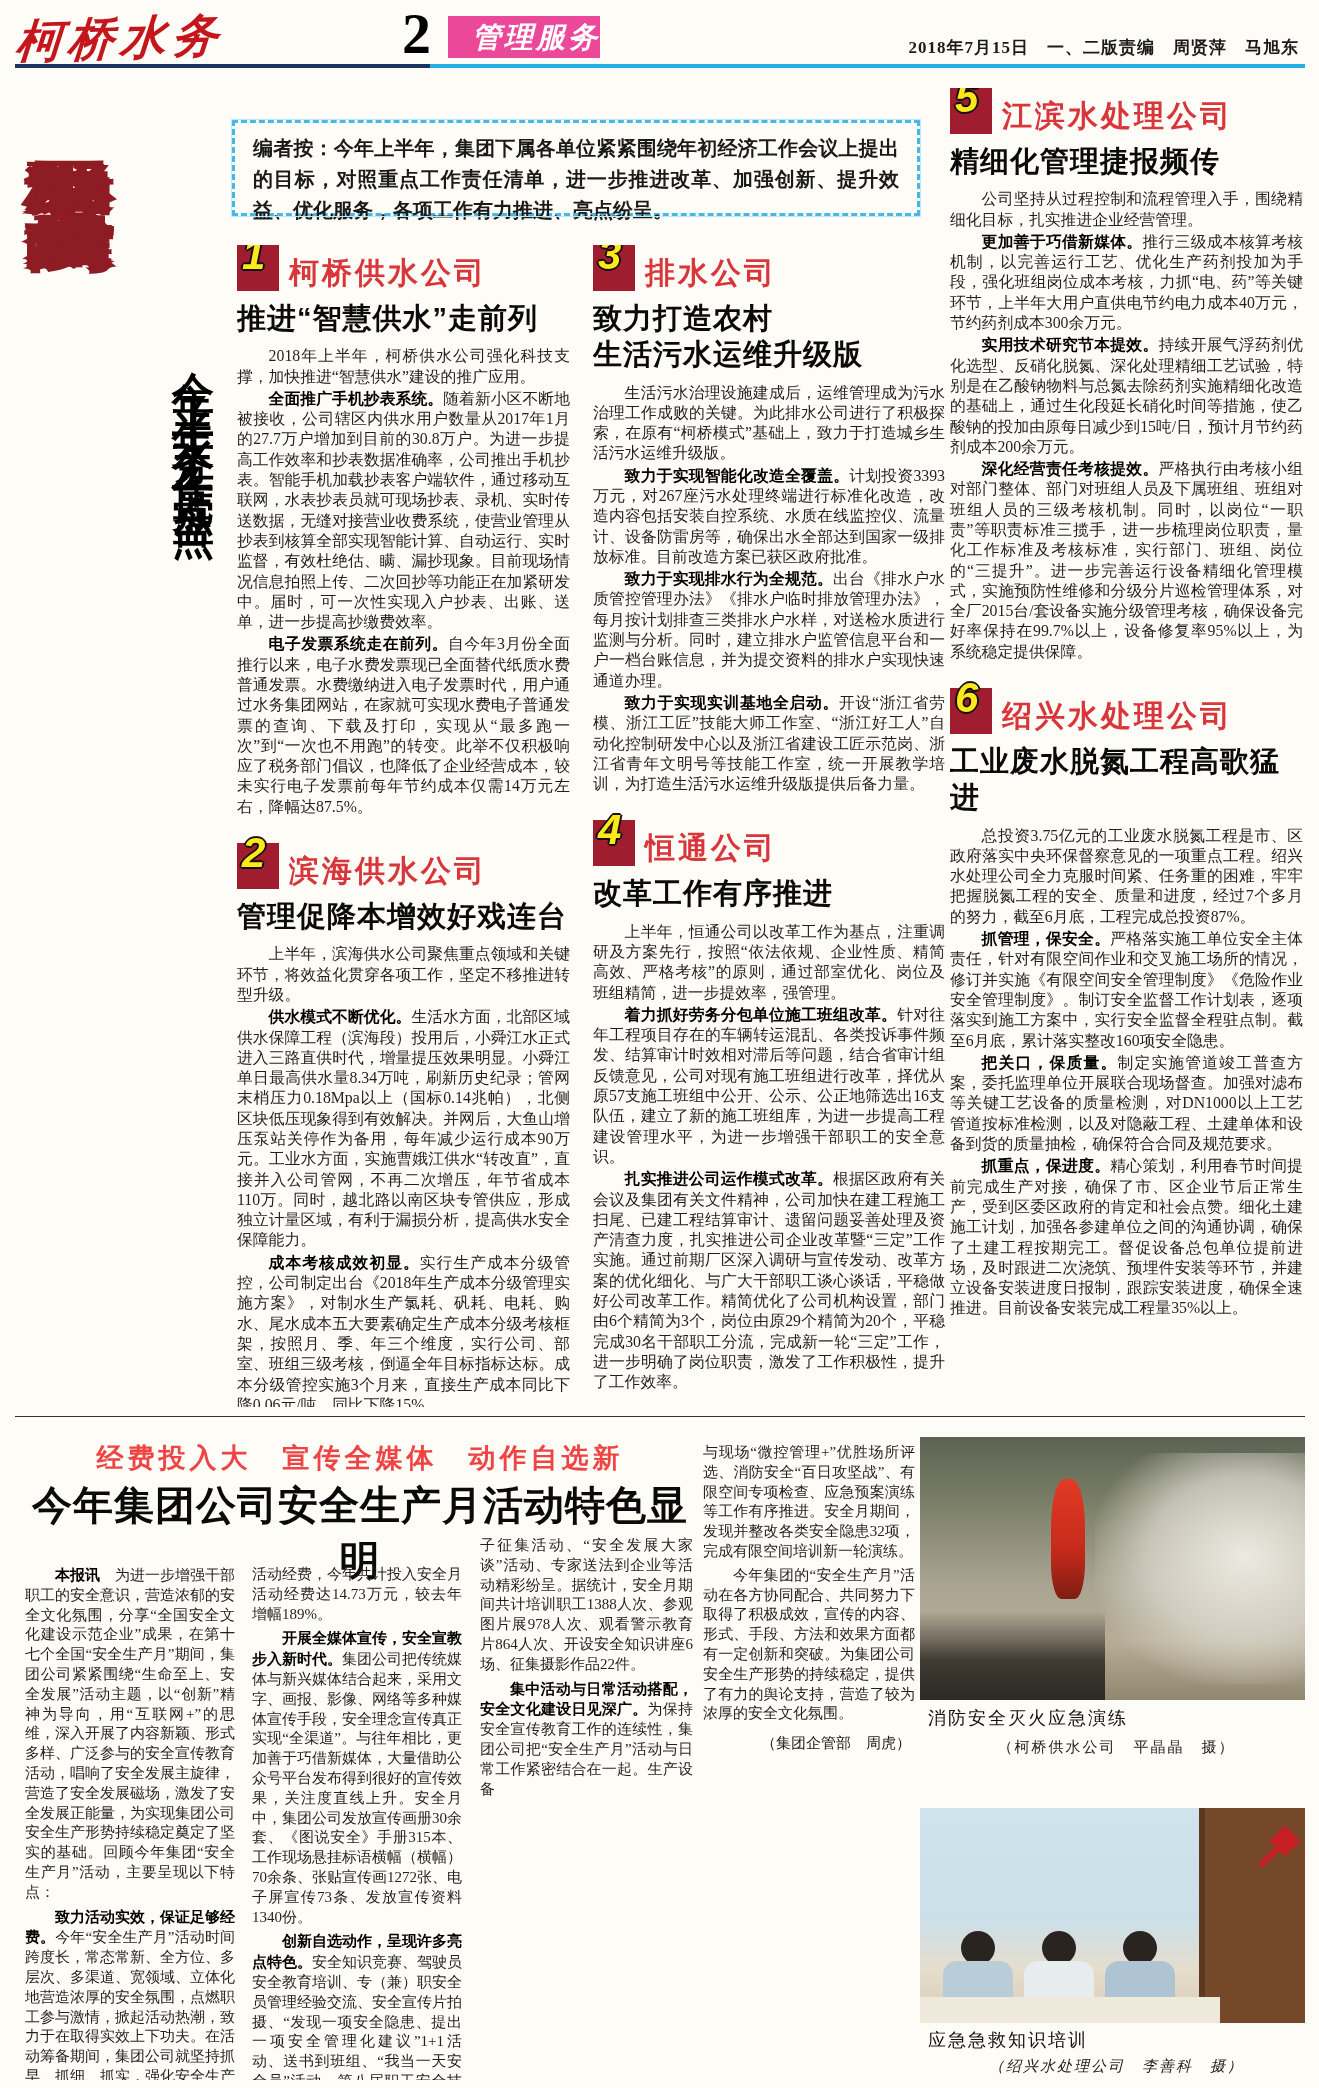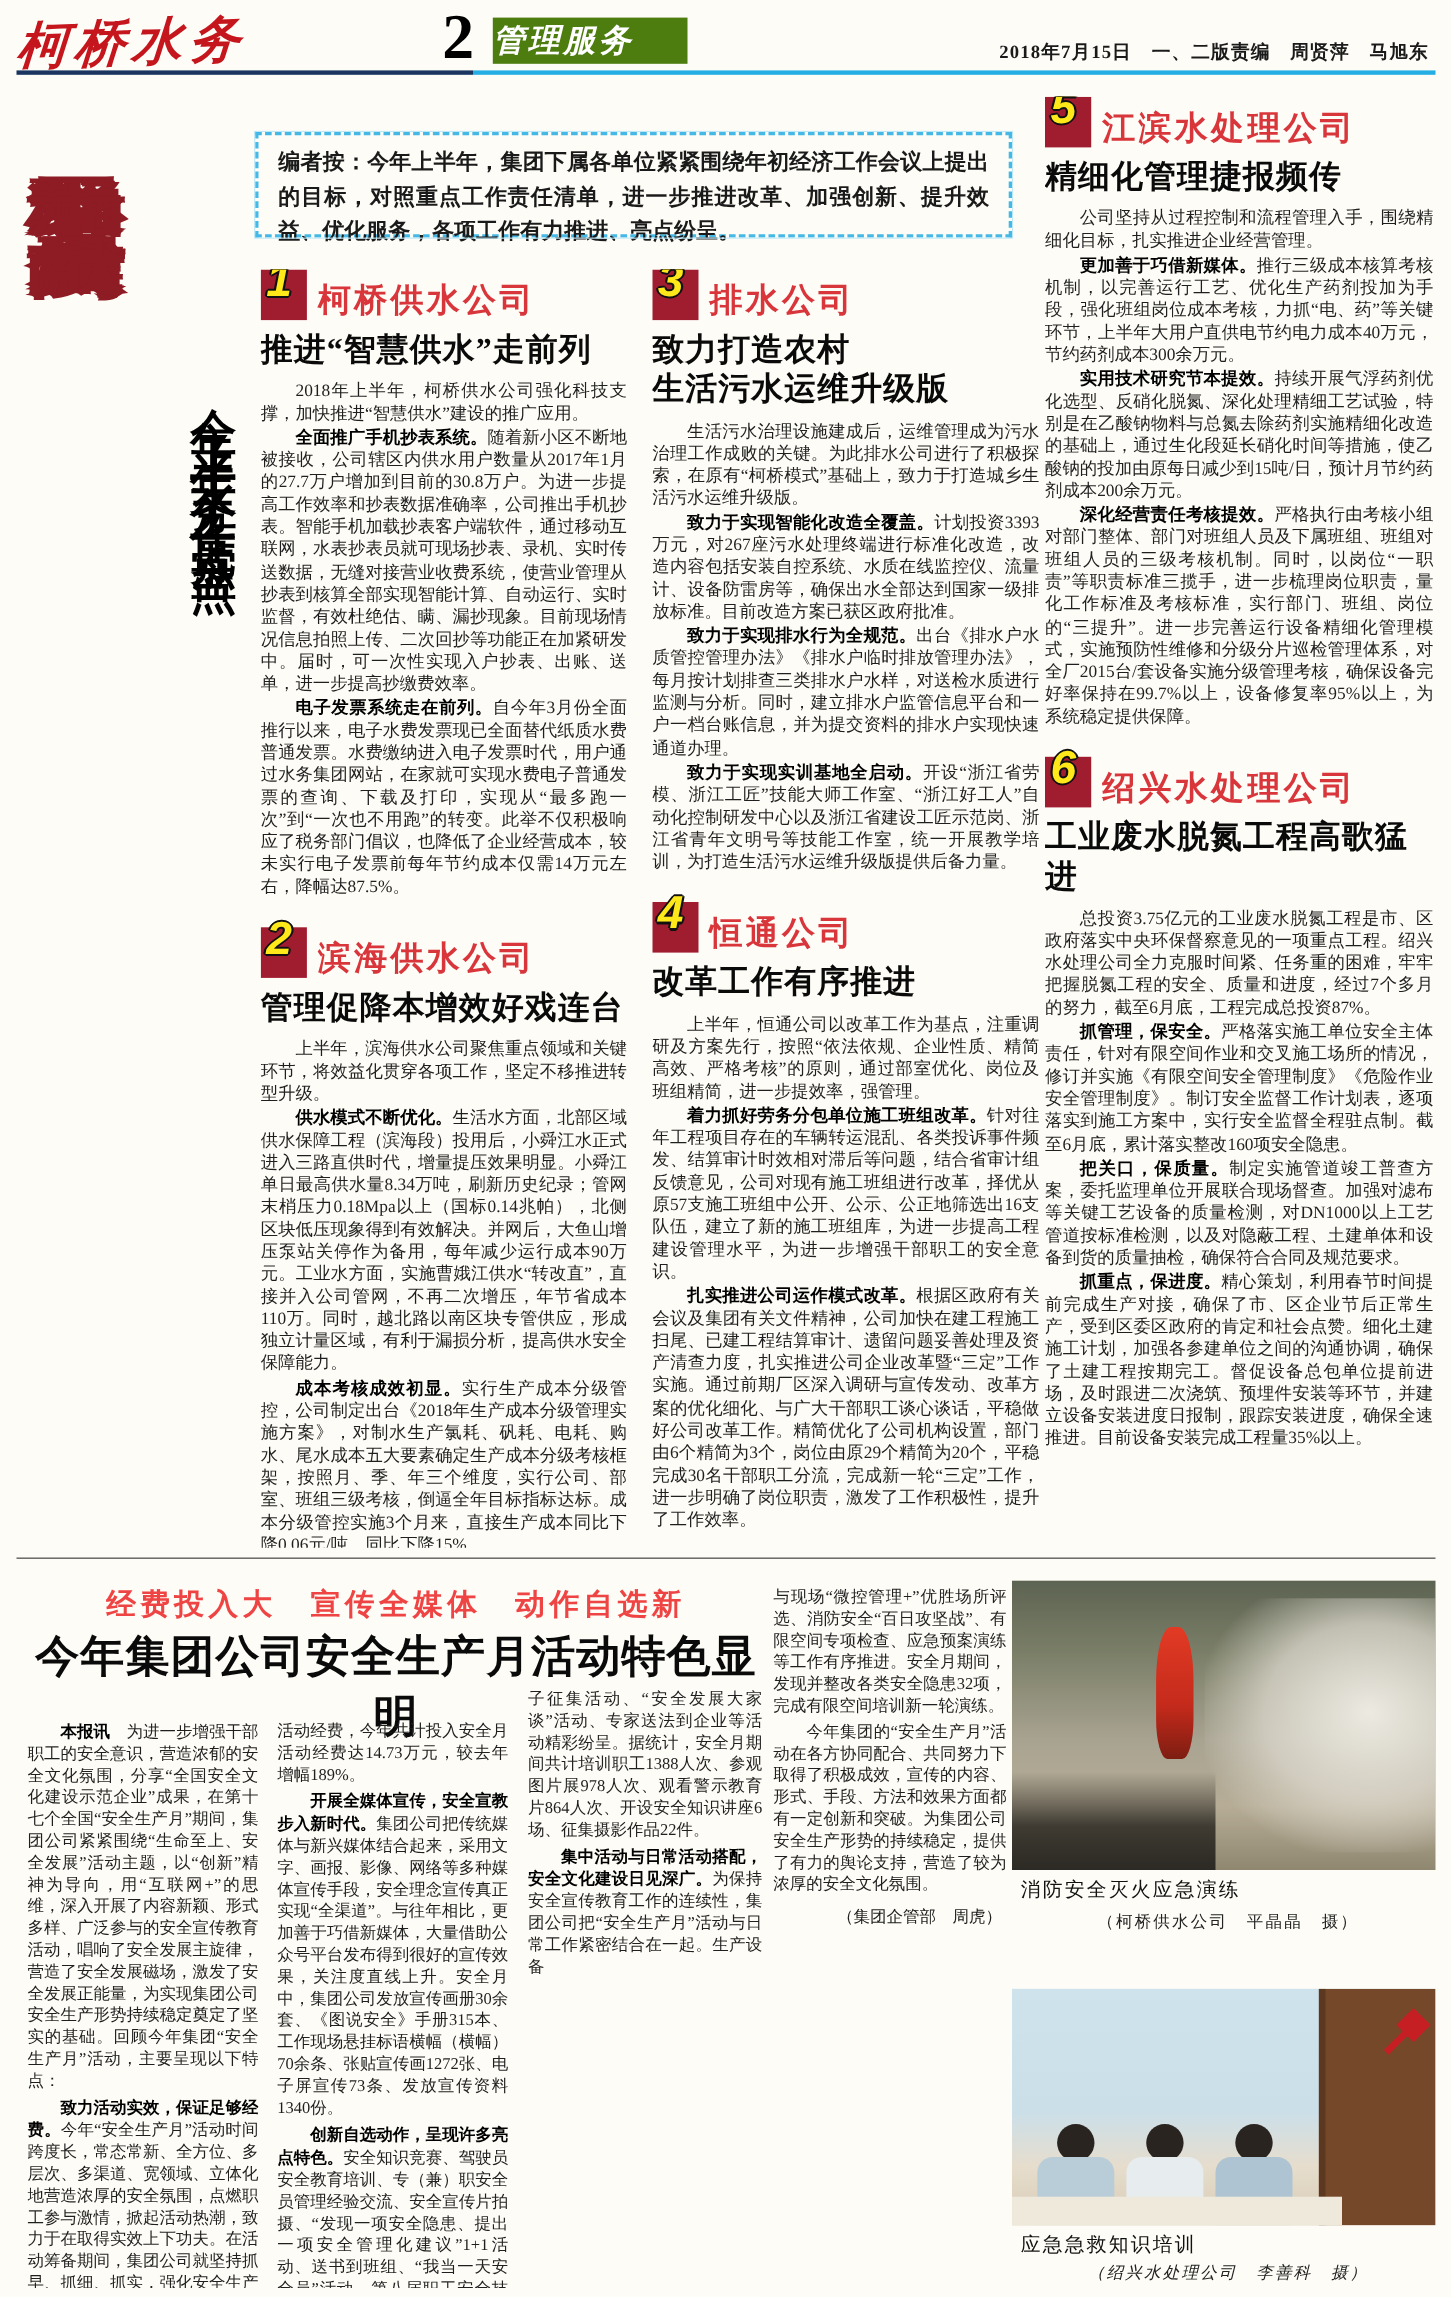--- a/index.html
+++ b/index.html
@@ -3,22 +3,22 @@
 <meta charset="utf-8">
 <style>
   html,body{margin:0;padding:0;}
   .page{position:relative;width:1319px;height:2088px;background:#fdfcf6;overflow:hidden;
         font-family:"Liberation Serif",serif;color:#1a1a1a;}
   
   .logo{position:absolute;left:16px;top:8px;font-size:46px;font-weight:900;font-style:italic;
         color:#c5161d;transform:skewX(-6deg) rotate(-2deg);letter-spacing:6px;}
   .pagenum{position:absolute;left:402px;top:0px;font-size:58px;font-weight:900;
         font-family:"Liberation Serif",serif;color:#000;}
-  .section-box{position:absolute;left:448px;top:16px;width:177px;height:42px;background:#4d7c0f;
-        color:#fff;font-size:29px;font-weight:900;font-style:italic;text-align:left;line-height:42px;letter-spacing:3px;}
+  .section-box{position:absolute;left:448px;top:16px;width:152px;height:42px;background:#ec4899;
+        color:#fff;font-size:29px;font-weight:900;font-style:italic;text-align:right;line-height:42px;letter-spacing:3px;}
   .dateline{position:absolute;right:20px;top:36px;font-size:17px;font-weight:700;letter-spacing:1px;}
   .rule-dark{position:absolute;left:15px;top:64px;width:415px;height:4px;background:#1a3560;}
   .rule-cyan{position:absolute;left:430px;top:64px;width:875px;height:4px;background:#25aee3;}
   
   .ednote{position:absolute;left:232px;top:120px;width:688px;height:96px;
         border:3px dashed #45b8e6;outline:1px solid #bfe8f7;padding:10px 18px;box-sizing:border-box;
         font-size:20px;font-weight:600;line-height:31px;text-align:justify;}
   .ednote b{font-weight:900;}
   
   .vhead-wrap{position:absolute;left:20px;top:118px;height:950px;width:150px;}
@@ -31,21 +31,21 @@
   .col1{left:237px;top:245px;width:333px;height:1162px;}
   .col2{left:593px;top:245px;width:352px;height:1162px;}
   .col3{left:950px;top:88px;width:353px;height:1320px;}
   .art{margin-bottom:26px;}
   .art-head{display:flex;align-items:flex-start;margin-bottom:6px;}
   .badge{position:relative;width:42px;height:46px;background:#a01d30;flex:0 0 42px;}
   .badge span{position:absolute;left:5px;top:-14px;font-family:"Liberation Sans",sans-serif;
         font-style:italic;font-weight:900;font-size:42px;color:#ffe81a;
         text-shadow:-2px 0 #111,2px 0 #111,0 -2px #111,0 2px #111,-1px -1px #111,1px 1px #111,1px -1px #111,-1px 1px #111;}
   .company{font-size:30px;color:#d9363c;letter-spacing:3px;margin-left:10px;padding-top:8px;font-weight:600;}
-  .headline{font-family:Liberation Serif, serif;font-size:29px;font-weight:900;color:#0a0a0a;
+  .headline{font-family:Liberation Sans, sans-serif;font-size:29px;font-weight:900;color:#0a0a0a;
         line-height:1.25;margin:2px 0 10px 0;white-space:pre-line;letter-spacing:1px;}
   .para{margin:0 0 2px 0;font-size:15.8px;line-height:20.3px;text-align:justify;text-indent:2em;color:#1f1f1f;}
   .para .lead{font-family:"Liberation Sans",sans-serif;font-weight:700;color:#000;}
   
   .sep{position:absolute;left:15px;top:1416px;width:1290px;height:1px;background:#333;}
   .kicker{position:absolute;left:25px;top:1440px;width:670px;text-align:center;color:#ef4444;
         font-size:27px;font-weight:600;letter-spacing:4px;}
   .bheadline{position:absolute;left:25px;top:1478px;width:670px;text-align:center;
         font-family:"Liberation Sans",sans-serif;font-size:40px;font-weight:900;color:#0a0a0a;letter-spacing:1px;}
   .bcol{position:absolute;overflow:hidden;font-size:15px;line-height:19.8px;}

